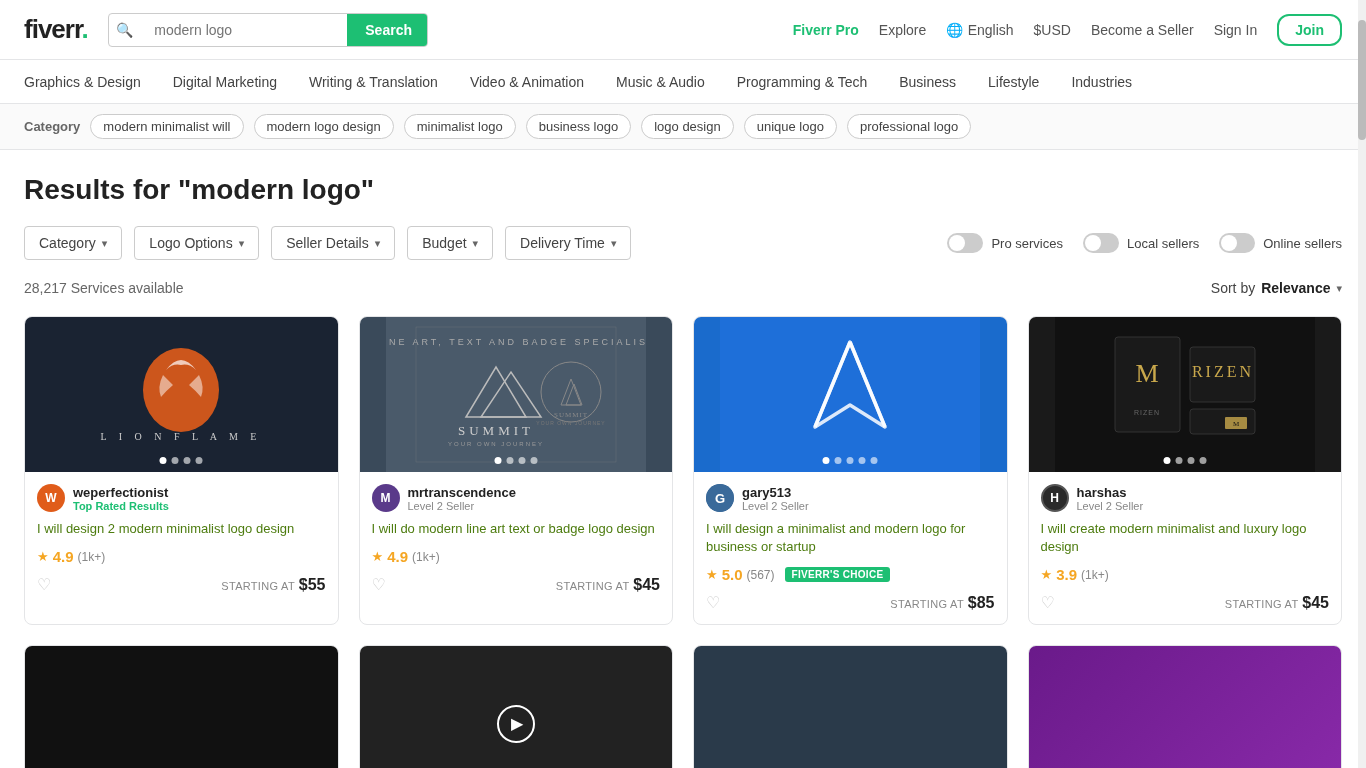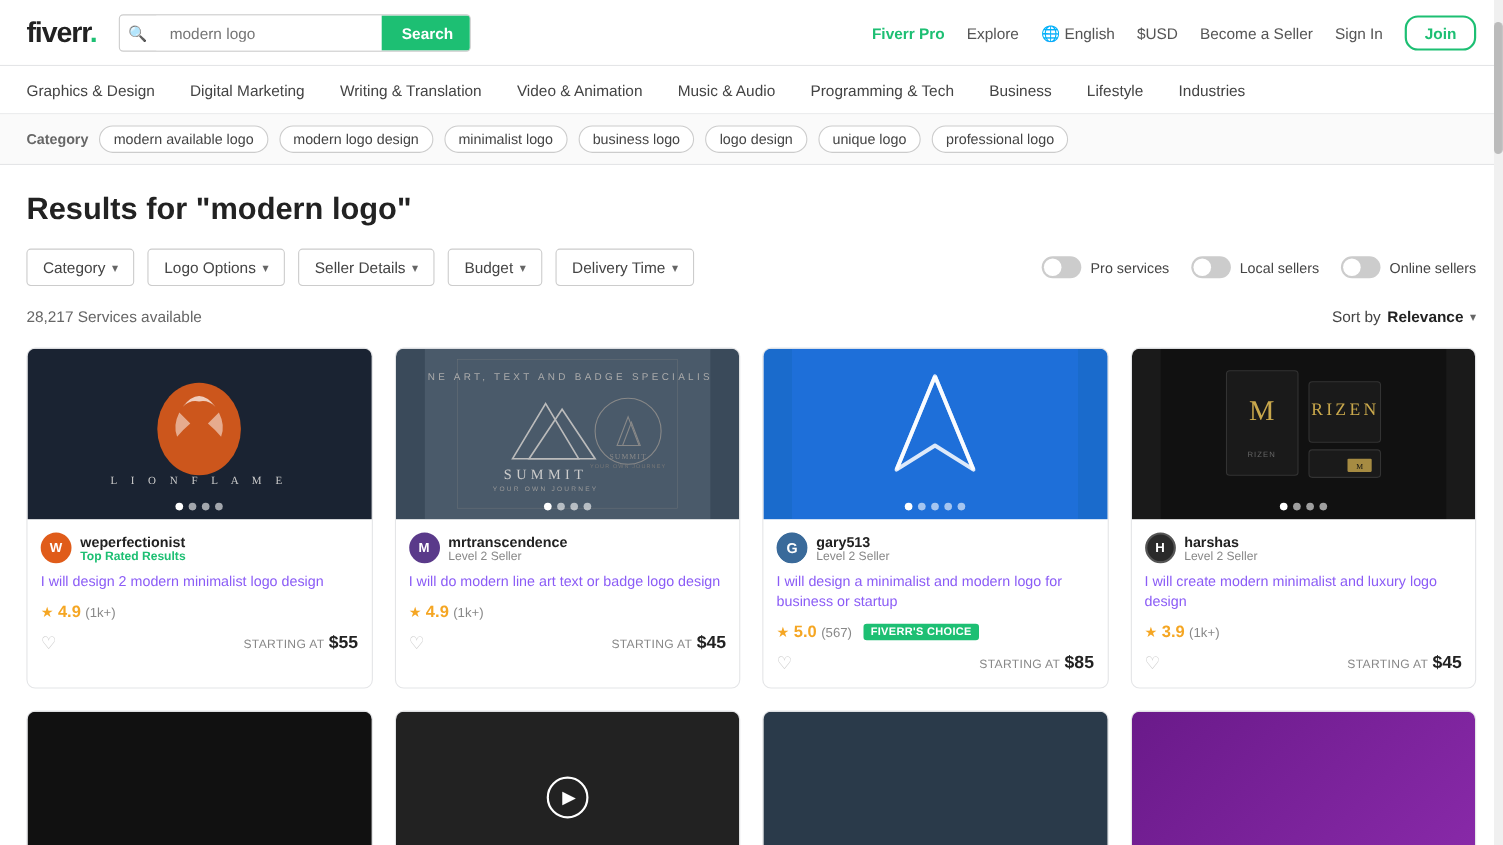--- a/index.html
+++ b/index.html
@@ -54,21 +54,21 @@
     .card-dots { position: absolute; bottom: 8px; left: 50%; transform: translateX(-50%); display: flex; gap: 5px; }
     .dot { width: 7px; height: 7px; border-radius: 50%; background: rgba(255,255,255,0.6); }
     .dot.active { background: #fff; }
     .card-body { padding: 12px; }
     .seller-row { display: flex; align-items: center; gap: 8px; margin-bottom: 8px; }
     .avatar { width: 28px; height: 28px; border-radius: 50%; overflow: hidden; display: flex; align-items: center; justify-content: center; font-size: 12px; font-weight: 700; color: #fff; flex-shrink: 0; }
     .seller-info { display: flex; flex-direction: column; }
     .seller-name { font-size: 13px; font-weight: 600; color: #222; }
     .seller-level-top { font-size: 11px; color: #1dbf73; font-weight: 600; }
     .seller-level { font-size: 11px; color: #888; }
-    .card-title { font-size: 13px; color: #8b5cf6; margin-bottom: 10px; line-height: 1.4; }
+    .card-title { font-size: 13px; color: #4d7c0f; margin-bottom: 10px; line-height: 1.4; }
     .rating-row { display: flex; align-items: center; gap: 4px; margin-bottom: 10px; }
     .star { color: #f5a623; font-size: 13px; }
     .rating-val { font-size: 15px; font-weight: 700; color: #f5a623; }
     .rating-count { font-size: 12px; color: #888; }
     .fiverrs-choice { background: #1dbf73; color: #fff; font-size: 10px; font-weight: 700; padding: 2px 7px; border-radius: 3px; margin-left: 6px; text-transform: uppercase; letter-spacing: 0.3px; }
     .price-row { display: flex; align-items: center; justify-content: space-between; }
     .heart-icon { color: #ccc; font-size: 16px; cursor: pointer; }
     .starting { font-size: 11px; color: #888; text-transform: uppercase; letter-spacing: 0.3px; }
     .price { font-size: 16px; font-weight: 700; color: #222; }
 
@@ -114,21 +114,21 @@
   <span class="nav-item">Video &amp; Animation</span>
   <span class="nav-item">Music &amp; Audio</span>
   <span class="nav-item">Programming &amp; Tech</span>
   <span class="nav-item">Business</span>
   <span class="nav-item">Lifestyle</span>
   <span class="nav-item">Industries</span>
 </nav>
 
 <div class="suggested-bar">
   <span class="suggested-label">Category</span>
-  <span class="tag">modern available logo</span>
+  <span class="tag">modern minimalist will</span>
   <span class="tag">modern logo design</span>
   <span class="tag">minimalist logo</span>
   <span class="tag">business logo</span>
   <span class="tag">logo design</span>
   <span class="tag">unique logo</span>
   <span class="tag">professional logo</span>
 </div>
 
 <main class="main">
   <h1 class="results-title">Results for "modern logo"</h1>

